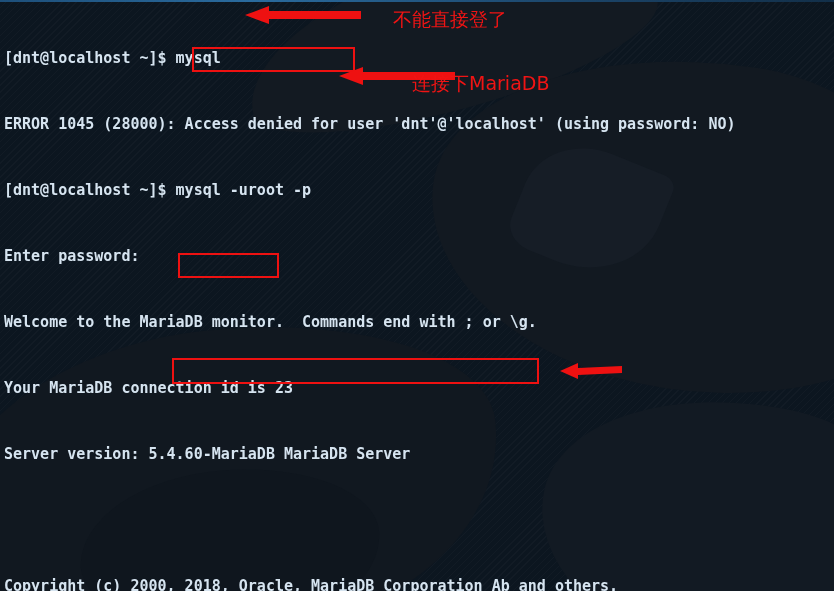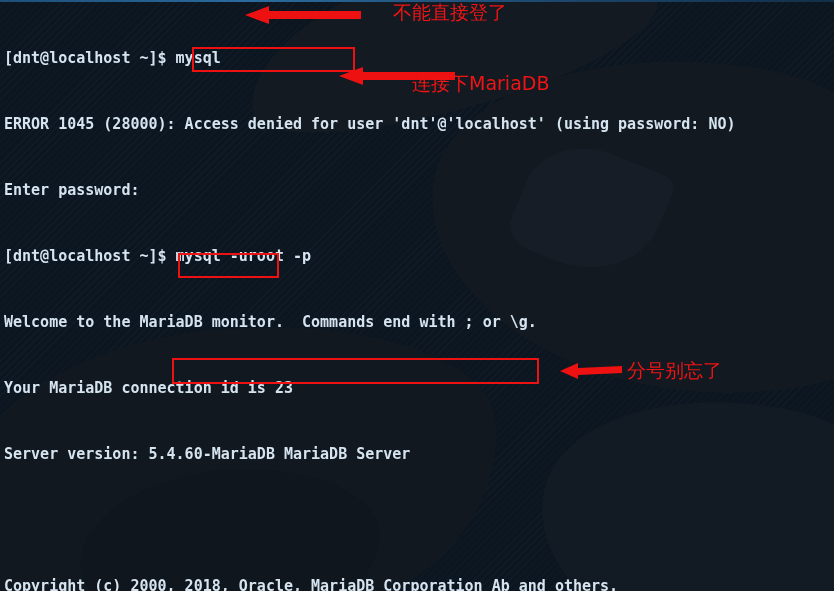--- a/index.html
+++ b/index.html
@@ -130,22 +130,22 @@
   <div class="wp d1"></div>
   <div class="wp d2"></div>
   <div class="wp d3"></div>
   <div class="wp d4"></div>
   <div class="wp d5"></div>
   <div class="wp d6"></div>
 
   <div class="screen">
     <div class="line">[dnt@localhost ~]$ mysql</div>
     <div class="line">ERROR 1045 (28000): Access denied for user 'dnt'@'localhost' (using password: NO)</div>
+    <div class="line">[dnt@localhost ~]$ mysql -uroot -p</div>
     <div class="line">Enter password:</div>
-    <div class="line">[dnt@localhost ~]$ mysql -uroot -p</div>
     <div class="line bold">Welcome to the MariaDB monitor.  Commands end with ; or \g.</div>
     <div class="line bold">Your MariaDB connection id is 23</div>
     <div class="line bold">Server version: 5.4.60-MariaDB MariaDB Server</div>
     <div class="blank"></div>
     <div class="line">Copyright (c) 2000, 2018, Oracle, MariaDB Corporation Ab and others.</div>
     
     
     
     
     
@@ -174,17 +174,16 @@
   </svg>
 
   <svg class="arrow" style="left:337px; top:64px; width:120px; height:24px;" viewBox="0 0 120 24">
     <polygon points="2,12 26,3 26,8 118,8 118,16 26,16 26,21" fill="#ee1111"></polygon>
   </svg>
 
   <svg class="arrow" style="left:558px; top:360px; width:66px; height:22px;" viewBox="0 0 66 22">
     <polygon points="2,11 20,3 20,8 64,6 64,13 20,15 20,19" fill="#ee1111"></polygon>
   </svg>
 
-  <div class="anno-text" style="left:393px; top:2px;font-family:Liberation Serif, serif;">不能直接登了</div>
+  <div class="anno-text" style="left:393px; top:8px;">不能直接登了</div>
   <div class="anno-text" style="left:412px; top:72px;">连接下MariaDB</div>
-  <div class="anno-text" style="left:627px; top:359px;">分号别忘了</div>
 
 </div>
 
 </body></html>

